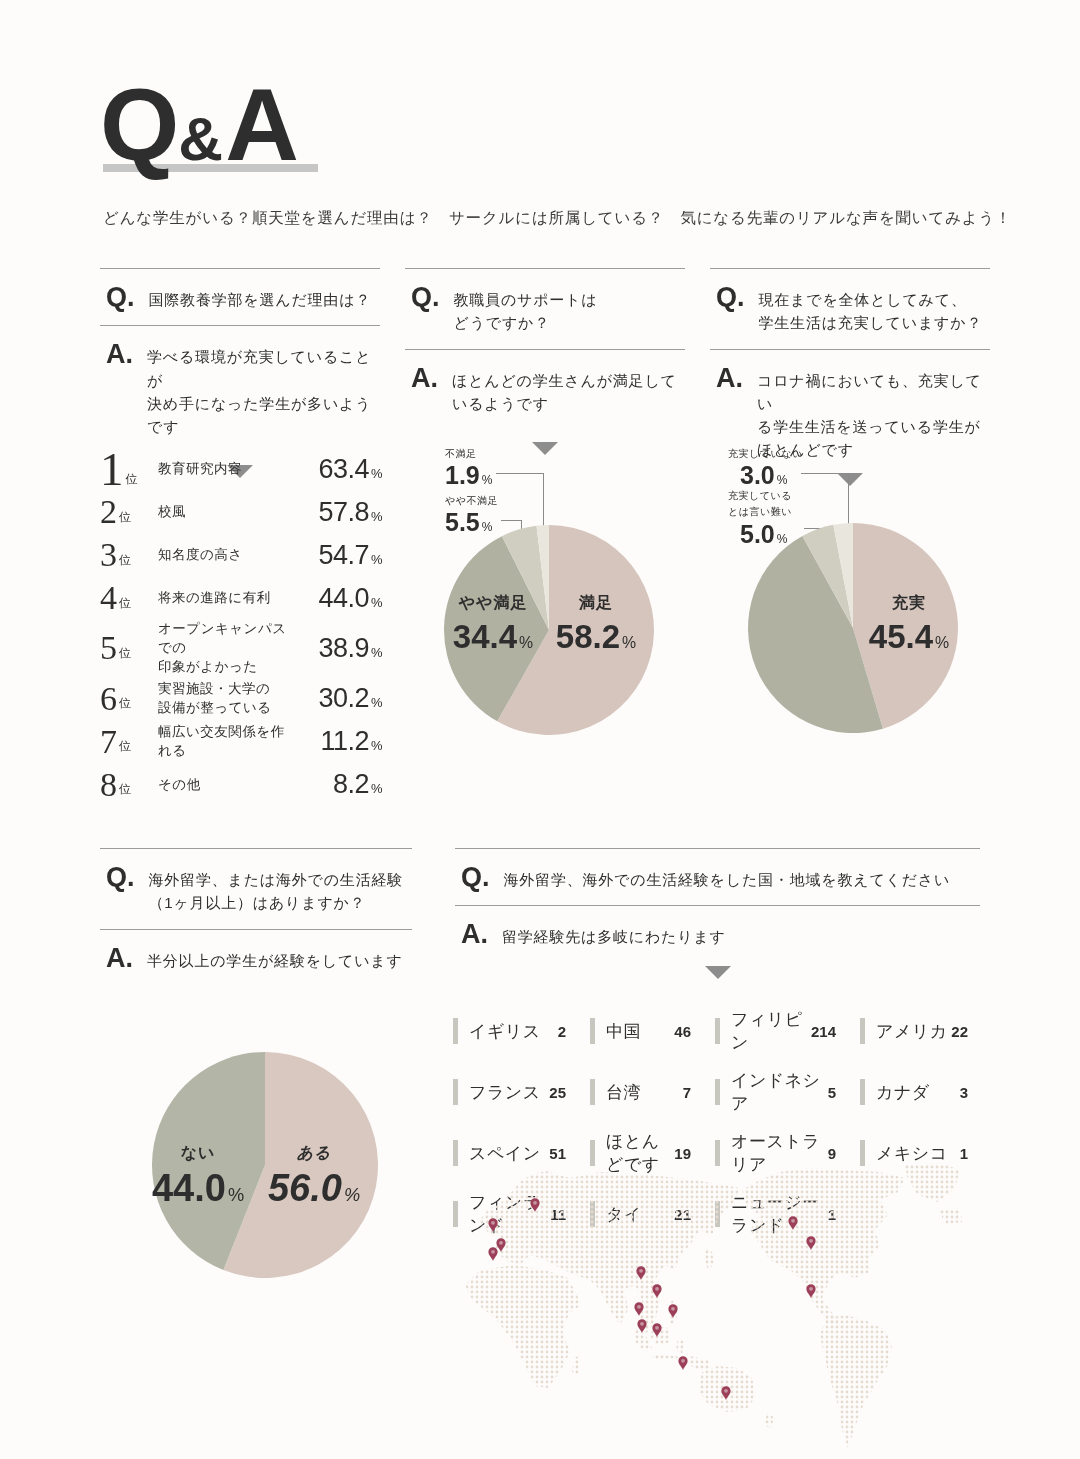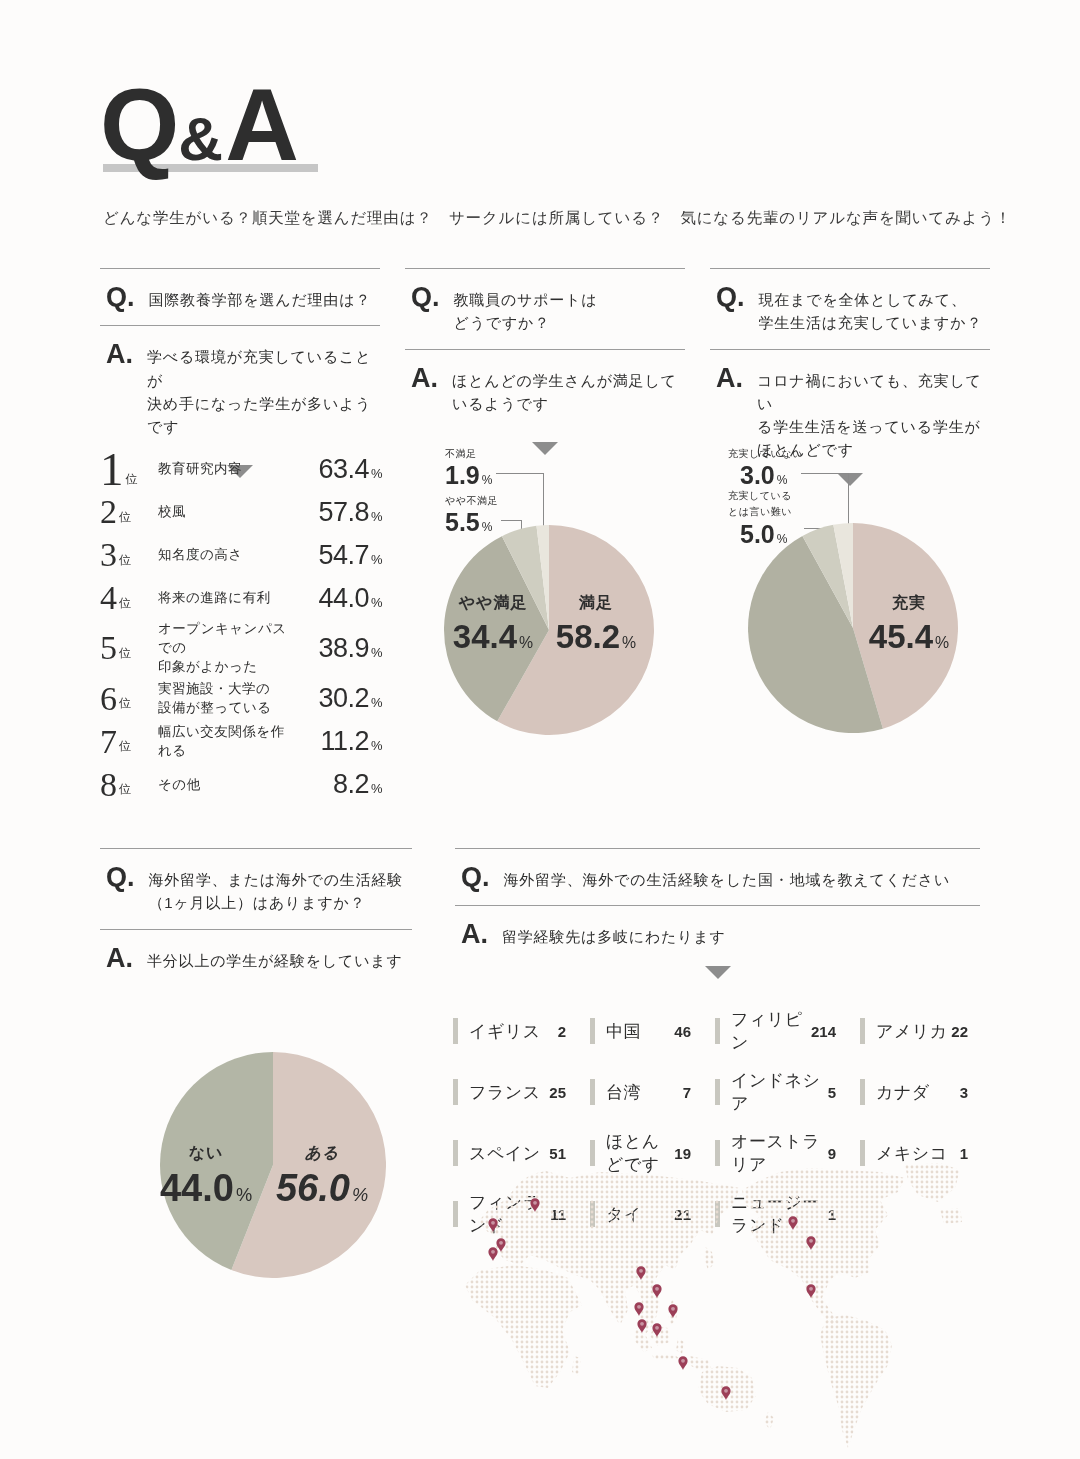--- a/index.html
+++ b/index.html
@@ -243,21 +243,21 @@
       <span class="qa-text">海外留学、または海外での生活経験
 （1ヶ月以上）はありますか？</span>
     </div>
     <div class="rule"></div>
     <div class="qa-row">
       <span class="qa-mark">A.</span>
       <span class="qa-text">半分以上の学生が経験をしています</span>
     </div>
   </section>
 
-  <div class="pie-area" style="left:128px;top:1030px;width:290px;height:300px;">
+  <div class="pie-area" style="left:120px;top:1030px;width:290px;height:300px;">
     <div class="pie-box" style="left:32px;top:22px;"><svg width="226" height="226" viewBox="0 0 226 226">
           <path d="M113,113 L113.00,0.00 A113,113 0 1 1 71.40,218.06 Z" fill="#d8c8c0"></path>
           <path d="M113,113 L71.40,218.06 A113,113 0 0 1 113.00,0.00 Z" fill="#b3b6a6"></path>
         </svg></div>
     <div class="inpie" style="left:11px;top:112px;width:134px;">
       <div class="inpie-name">ない</div>
       <div class="inpie-val big"><span>44.0</span><span class="pct">%</span></div>
     </div>
     <div class="inpie" style="left:127px;top:112px;width:134px;font-style:italic;">
       <div class="inpie-name">ある</div>

